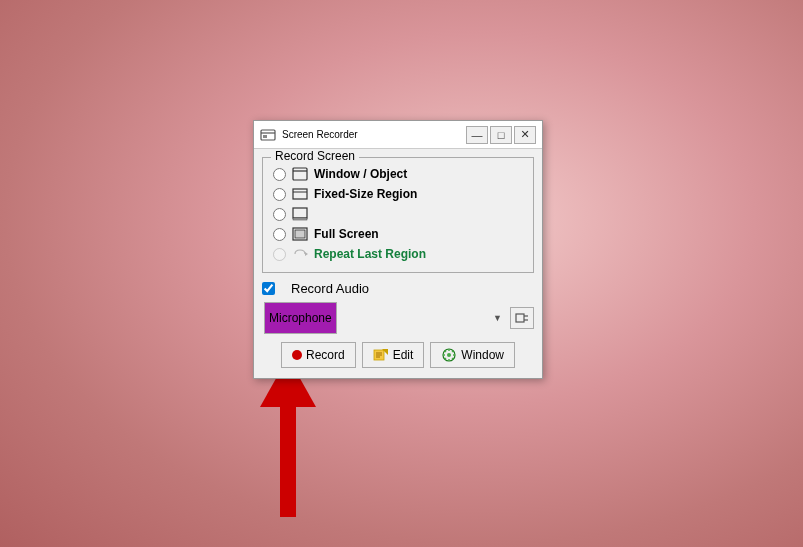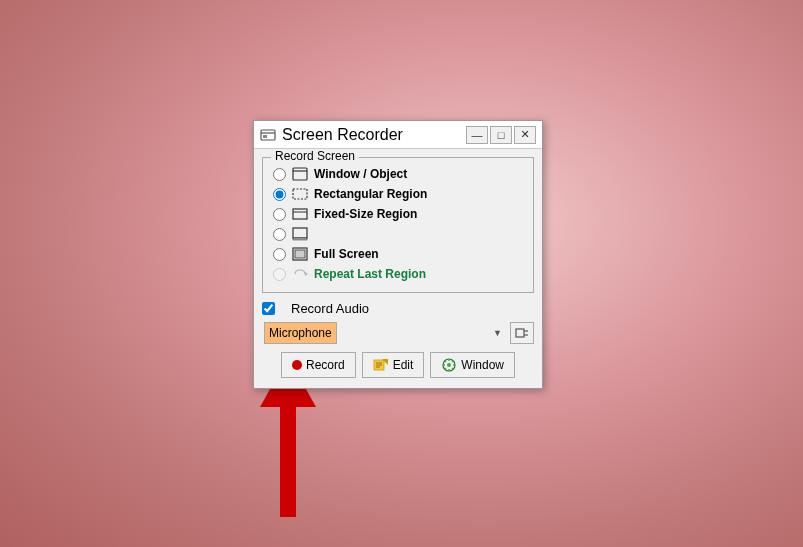--- a/index.html
+++ b/index.html
@@ -38,21 +38,21 @@
     }
 
     .title-bar-icon {
       width: 16px;
       height: 16px;
       flex-shrink: 0;
     }
 
     .title-bar-title {
       flex: 1;
-      font-size: 16px;
+      font-size: 10px;
       font-weight: normal;
       color: #000;
     }
 
     .title-bar-controls {
       display: flex;
       gap: 2px;
     }
 
     .tb-btn {
@@ -149,23 +149,23 @@
     
     .mic-row {
       display: flex;
       align-items: center;
       gap: 4px;
       padding-left: 2px;
     }
 
     .mic-select {
       flex: 1;
-      height: 22px;
+      height: 32px;
       border: 1px solid #aaa;
-      background: #fdba74;
+      background: #a21caf;
       font-size: 12px;
       padding: 0 4px;
       appearance: none;
       -webkit-appearance: none;
       cursor: pointer;
       position: relative;
     }
 
     .select-wrapper {
       position: relative;
@@ -282,29 +282,20 @@
         <input type="radio" class="radio-input" name="screen-mode" style="">
         <span class="radio-icon">
           <svg width="16" height="14" viewBox="0 0 16 14">
             <rect x="1" y="1" width="14" height="12" rx="1" fill="none" stroke="#333" stroke-width="1.2"></rect>
             <line x1="1" y1="4" x2="15" y2="4" stroke="#333" stroke-width="1.2"></line>
           </svg>
         </span>
         <span class="radio-label">Window / Object</span>
       </div>
 
-      <div class="radio-row">
-        <input type="radio" class="radio-input" name="screen-mode" checked="" style="">
-        <span class="radio-icon">
-          <svg width="16" height="14" viewBox="0 0 16 14">
-            <rect x="1" y="2" width="14" height="10" rx="0" fill="none" stroke="#333" stroke-width="1.2" stroke-dasharray="2,1.5"></rect>
-          </svg>
-        </span>
-        <span class="radio-label">Rectangular Region</span>
-      </div>
 
       <div class="radio-row">
         <input type="radio" class="radio-input" name="screen-mode" style="">
         <span class="radio-icon">
           <svg width="16" height="14" viewBox="0 0 16 14">
             <rect x="1" y="2" width="14" height="10" rx="0" fill="none" stroke="#333" stroke-width="1.2"></rect>
             <line x1="1" y1="5" x2="15" y2="5" stroke="#333" stroke-width="1"></line>
           </svg>
         </span>
         <span class="radio-label">Fixed-Size Region</span>

